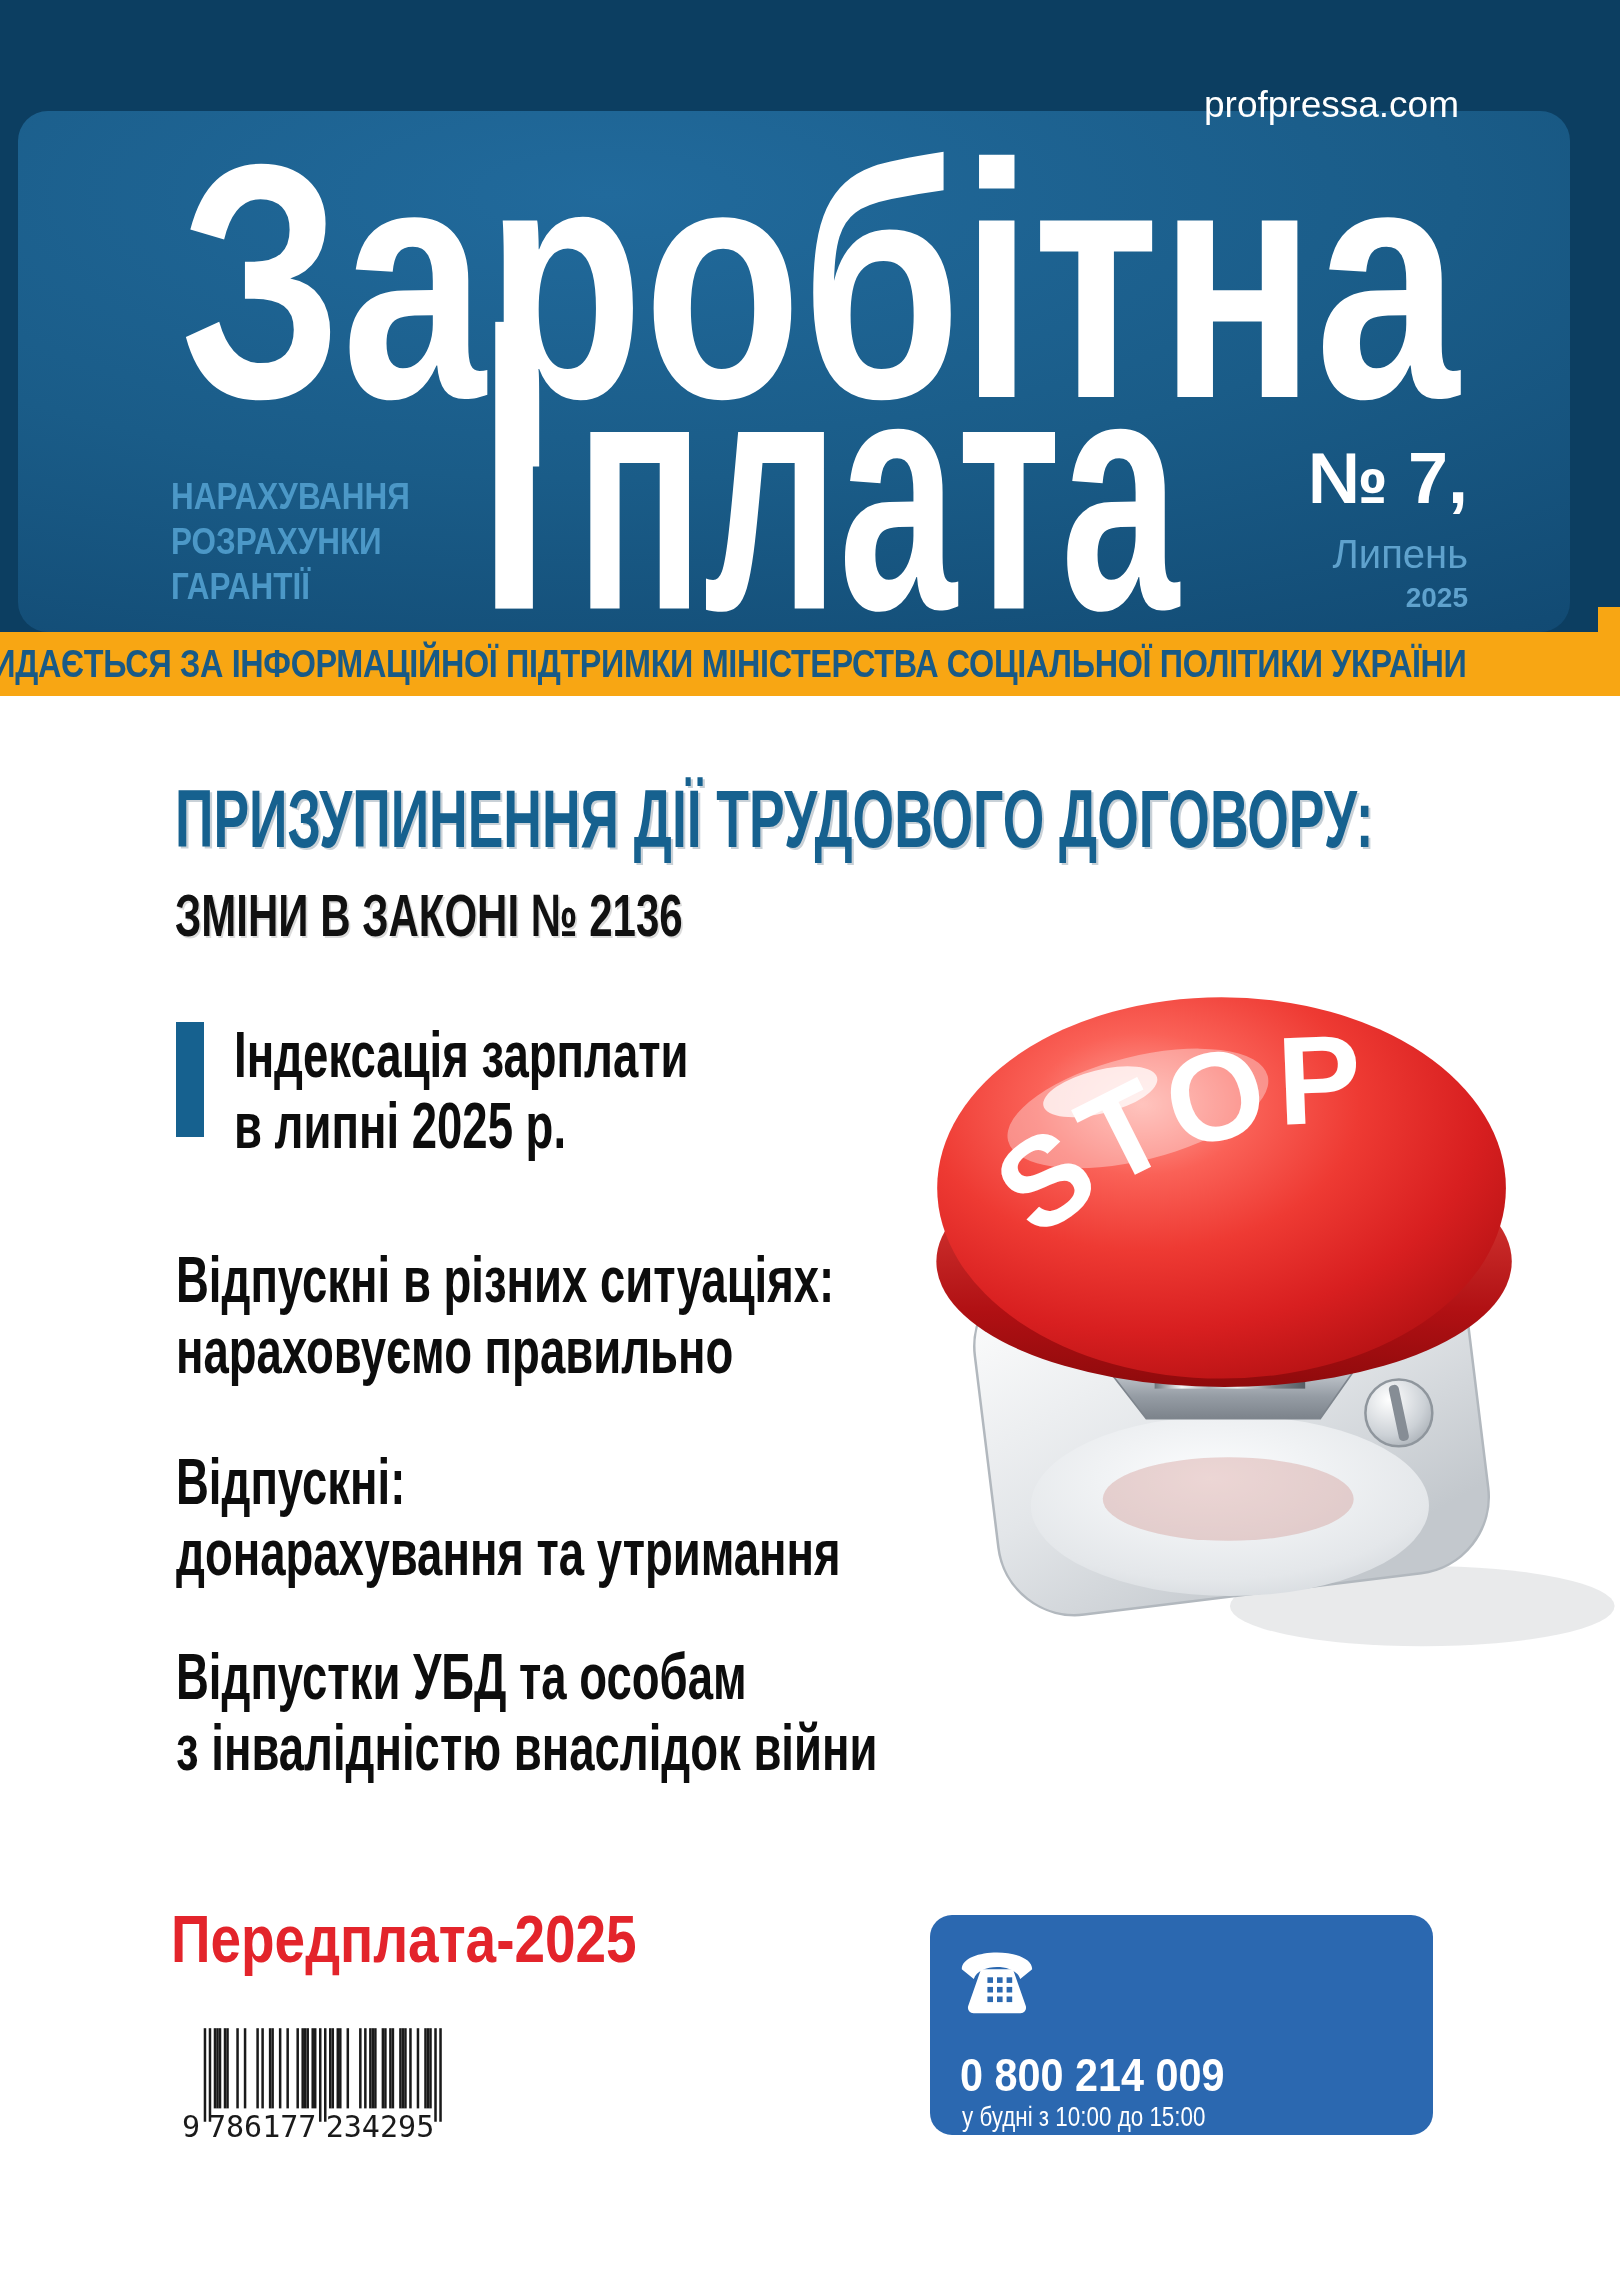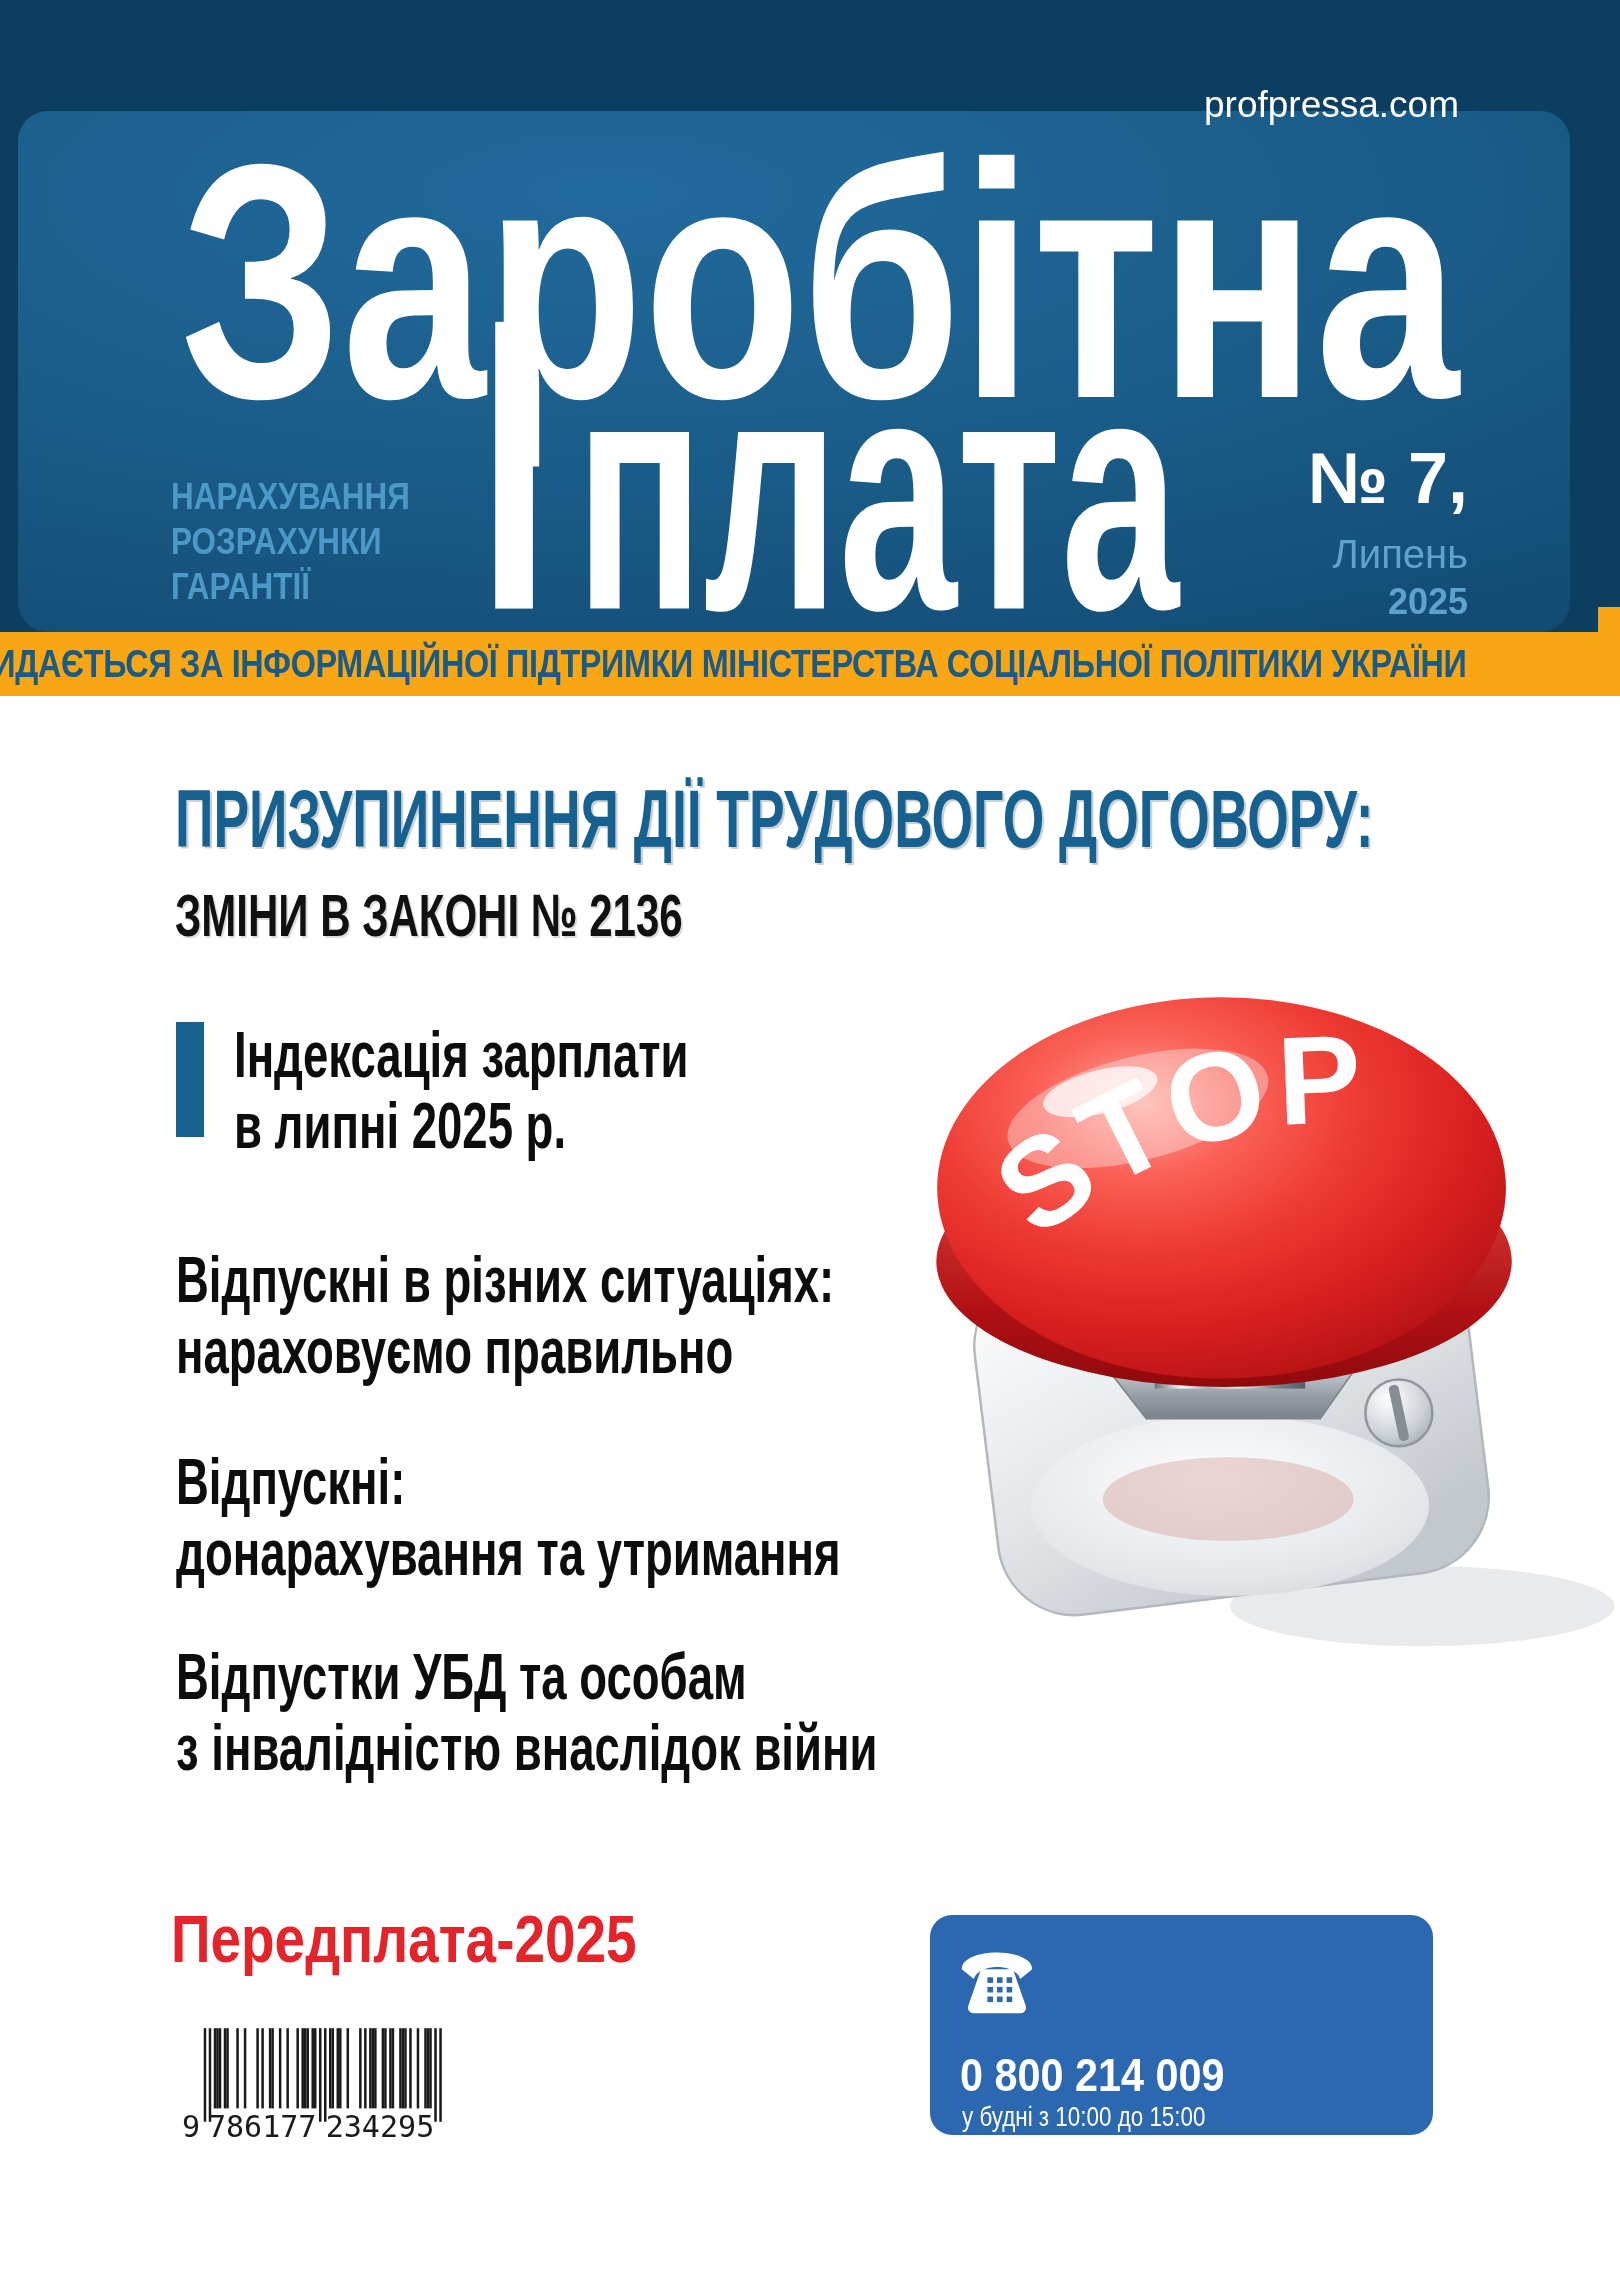--- a/index.html
+++ b/index.html
@@ -19,21 +19,21 @@
   #site-url{position:absolute;right:161px;top:84px;font-size:37px;font-weight:400;color:#ffffff;}
   #title-svg{position:absolute;left:0;top:0;}
   #title-svg text{fill:#ffffff;font-family:"Liberation Sans",sans-serif;font-weight:700;}
   #tagline{
     position:absolute;left:171px;top:474px;color:#4c98c7;font-size:37px;font-weight:700;
     line-height:45px;transform:scaleX(.85);transform-origin:left top;
   }
   #issue{position:absolute;right:152px;top:442px;text-align:right;}
   #issue-number{font-size:72px;font-weight:700;color:#ffffff;line-height:1;}
   #issue-month{margin-top:20px;font-size:40px;font-weight:400;color:#5fa2cd;line-height:1;}
-  #issue-year{margin-top:10px;font-size:36px;font-weight:700;color:#5fa2cd;line-height:1;}
+  #issue-year{margin-top:10px;font-size:28px;font-weight:700;color:#5fa2cd;line-height:1;}
 
   
   #banner{
     position:absolute;left:0;top:632px;width:1620px;height:64px;background:#f8a613;
     display:flex;align-items:center;justify-content:flex-end;
   }
   #banner span{
     font-size:39px;font-weight:700;color:#195a86;letter-spacing:-0.4px;
     transform:scaleX(.83);white-space:nowrap;
   }

